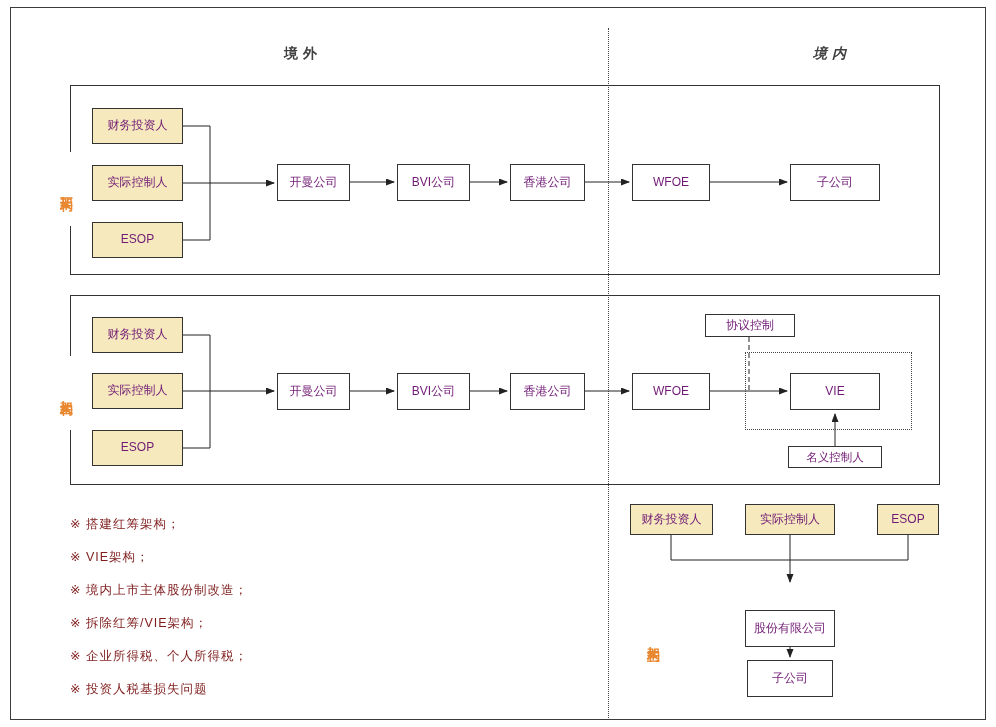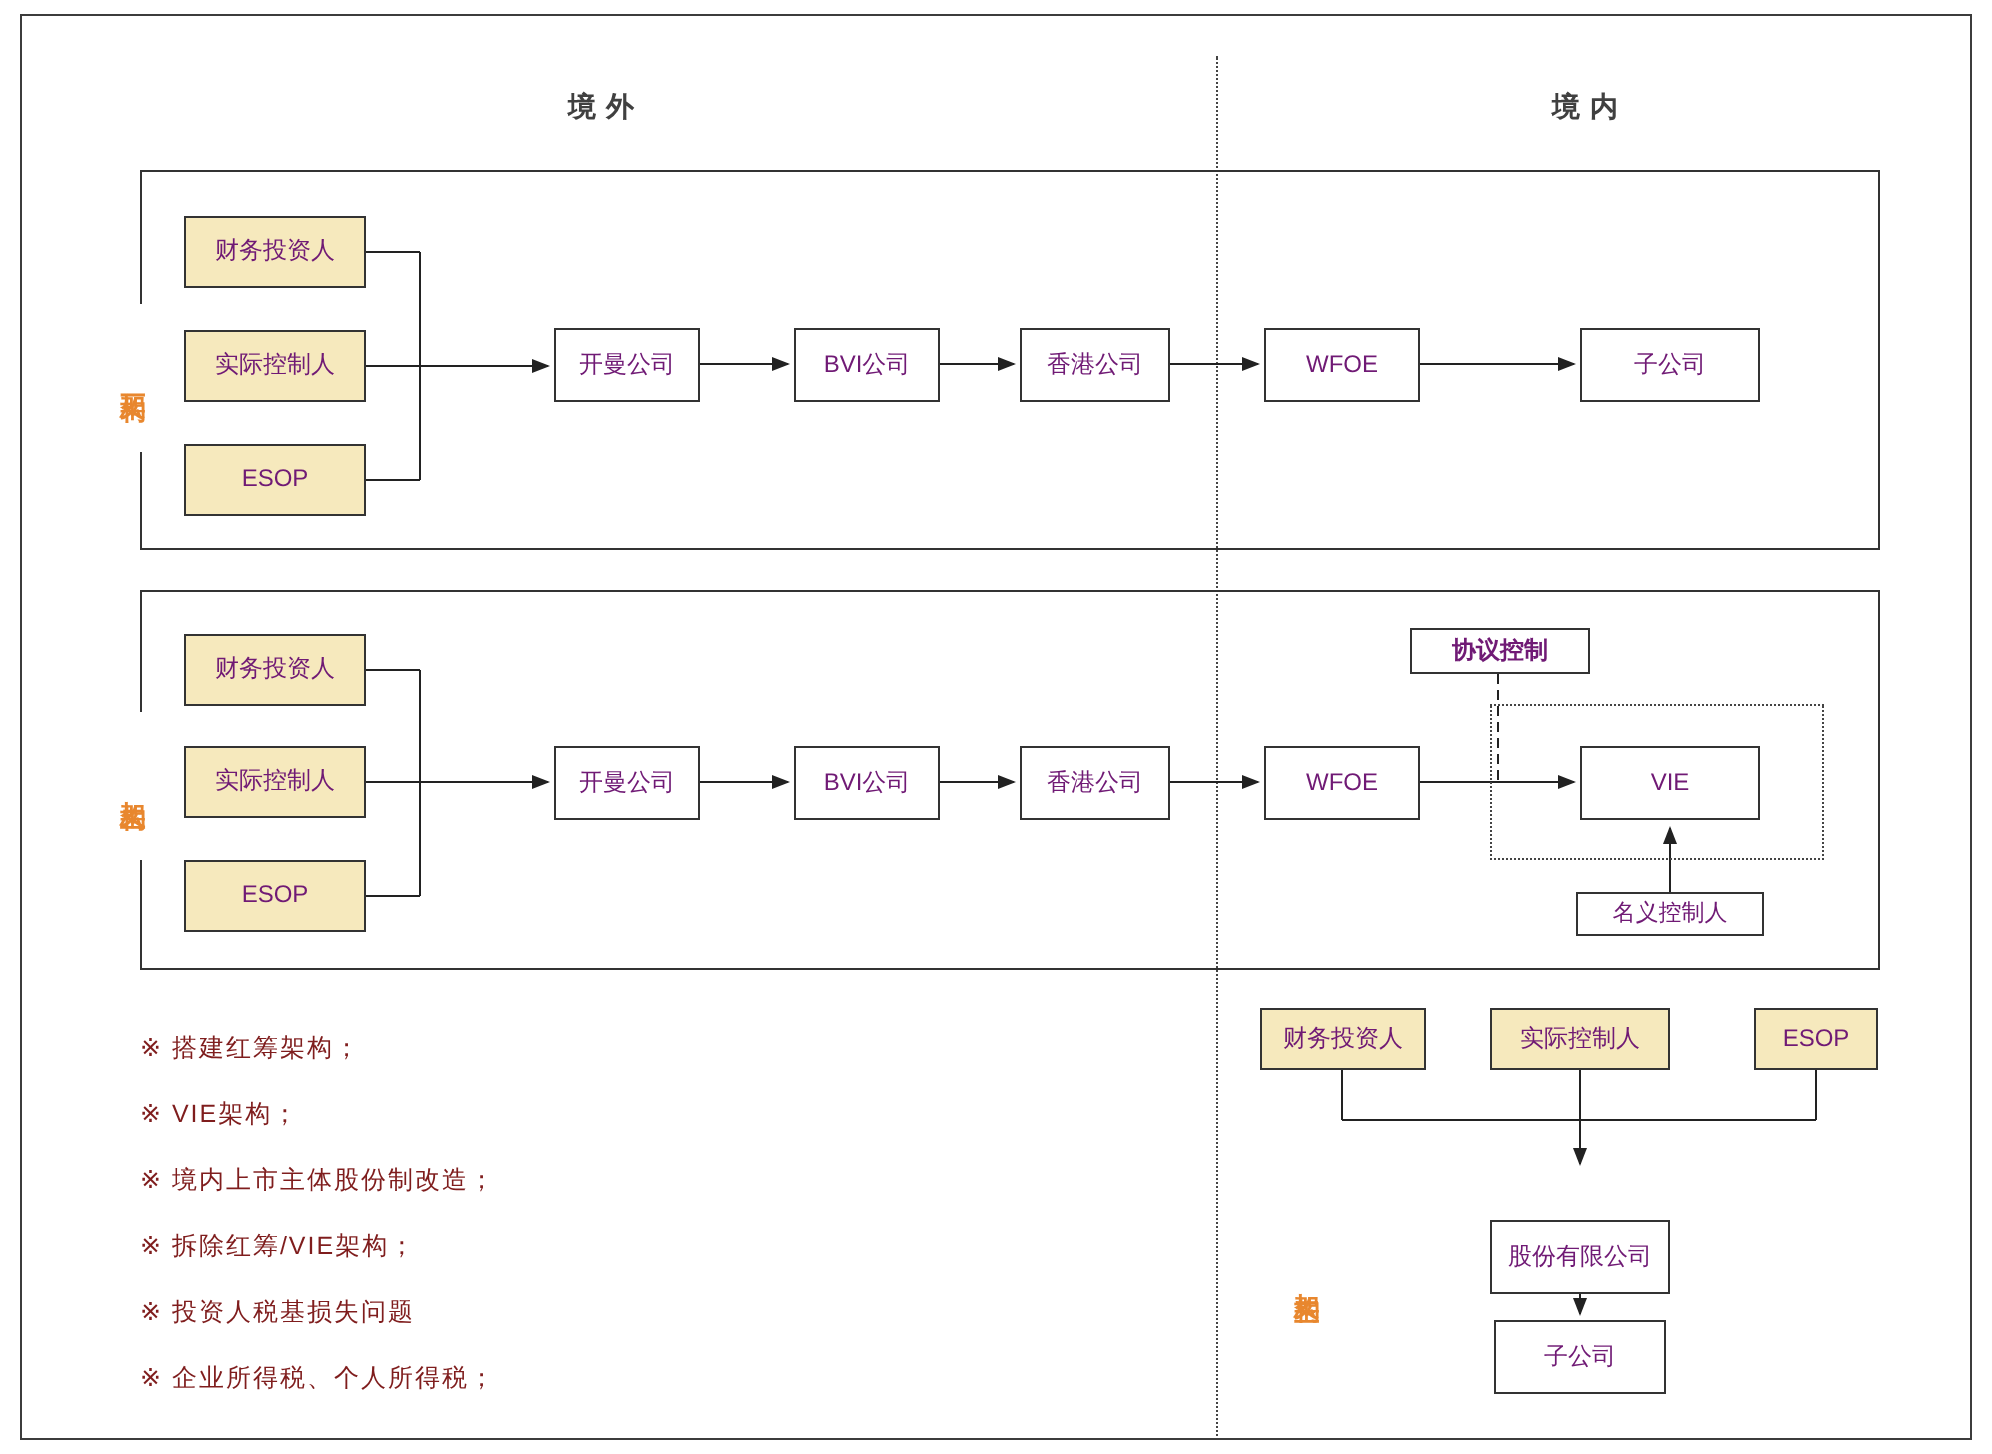--- a/index.html
+++ b/index.html
@@ -6,36 +6,36 @@
   body{font-family:"Liberation Sans","DejaVu Sans",sans-serif;}
   .canvas{position:relative;width:996px;height:727px;background:#fff;overflow:hidden;}
   .page-border{position:absolute;left:10px;top:7px;width:974px;height:711px;border:1px solid #3c3c3c;z-index:0;}
   .divider{position:absolute;left:608px;top:28px;height:690px;width:0;border-left:1px dotted #444;z-index:0;}
   .hdr{position:absolute;width:80px;text-align:center;font-size:14px;font-weight:bold;color:#404040;letter-spacing:5px;z-index:2;}
   .frame{position:absolute;border:1px solid #333;z-index:1;box-sizing:border-box;}
   .vlabel{position:absolute;writing-mode:vertical-rl;text-orientation:upright;color:#E8872E;font-weight:bold;font-size:13px;letter-spacing:3px;background:#fff;z-index:3;display:flex;align-items:center;justify-content:center;width:24px;}
   .vlabel.nobg{background:transparent;}
   .node{position:absolute;display:flex;align-items:center;justify-content:center;font-size:12px;color:#701a75;background:#fff;border:1px solid #333;z-index:3;box-sizing:border-box;text-align:center;line-height:1.1;}
   .node.yellow{background:#F6E9BD;}
-  .node.bold{font-weight:bold;}
+  .node.bold{font-weight:normal;}
   .dotted-region{position:absolute;border:1px dotted #444;z-index:2;box-sizing:border-box;}
   .wires{position:absolute;left:0;top:0;z-index:2;pointer-events:none;}
   .notes{position:absolute;left:70px;top:508px;z-index:2;}
   .note-item{height:33px;font-size:12.5px;color:#7f1d1d;display:flex;align-items:center;letter-spacing:1px;}
 </style>
 </head>
 <body>
 
 <div class="canvas">
 
   <div class="page-border"></div>
   <div class="divider"></div>
 
   <div class="hdr" style="left:263px;top:45px;">境外</div>
-  <div class="hdr" style="left:755px;top:45px;">境内</div>
+  <div class="hdr" style="left:792px;top:45px;font-style:italic;">境内</div>
 
   <svg class="wires" width="996" height="727" viewBox="0 0 996 727">
     <defs>
       <marker id="arr" markerWidth="10" markerHeight="8" refX="8" refY="3.5" orient="auto" markerUnits="userSpaceOnUse">
         <path d="M0,0 L9,3.5 L0,7 z" fill="#222"></path>
       </marker>
     </defs>
     <g stroke="#222" stroke-width="1" fill="none">
 
       <path d="M183,126 H210 M183,240 H210 M210,126 V240"></path>
@@ -88,22 +88,22 @@
   <div class="node bold" style="left:705px;top:314px;width:90px;height:23px;">协议控制</div>
   <div class="dotted-region" style="left:745px;top:352px;width:167px;height:78px;"></div>
   <div class="node" style="left:790px;top:373px;width:90px;height:37px;">VIE</div>
   <div class="node" style="left:788px;top:446px;width:94px;height:22px;font-size:11.5px;">名义控制人</div>
 
   <div class="notes">
     <div class="note-item">※ 搭建红筹架构；</div>
     <div class="note-item">※ VIE架构；</div>
     <div class="note-item">※ 境内上市主体股份制改造；</div>
     <div class="note-item">※ 拆除红筹/VIE架构；</div>
+    <div class="note-item">※ 企业所得税、个人所得税；</div>
     <div class="note-item">※ 投资人税基损失问题</div>
-    <div class="note-item">※ 企业所得税、个人所得税；</div>
   </div>
 
   <div class="vlabel nobg" style="left:641px;top:610px;height:58px;">架构三</div>
 
   <div class="node yellow" style="left:630px;top:504px;width:83px;height:31px;">财务投资人</div>
   <div class="node yellow" style="left:745px;top:504px;width:90px;height:31px;">实际控制人</div>
   <div class="node yellow" style="left:877px;top:504px;width:62px;height:31px;">ESOP</div>
 
   <div class="node" style="left:745px;top:610px;width:90px;height:37px;">股份有限公司</div>
   <div class="node" style="left:747px;top:660px;width:86px;height:37px;">子公司</div>

